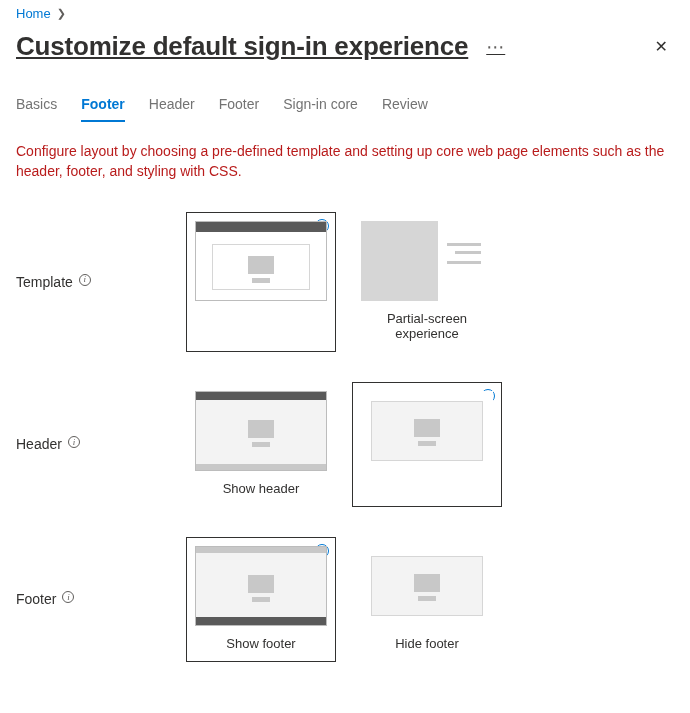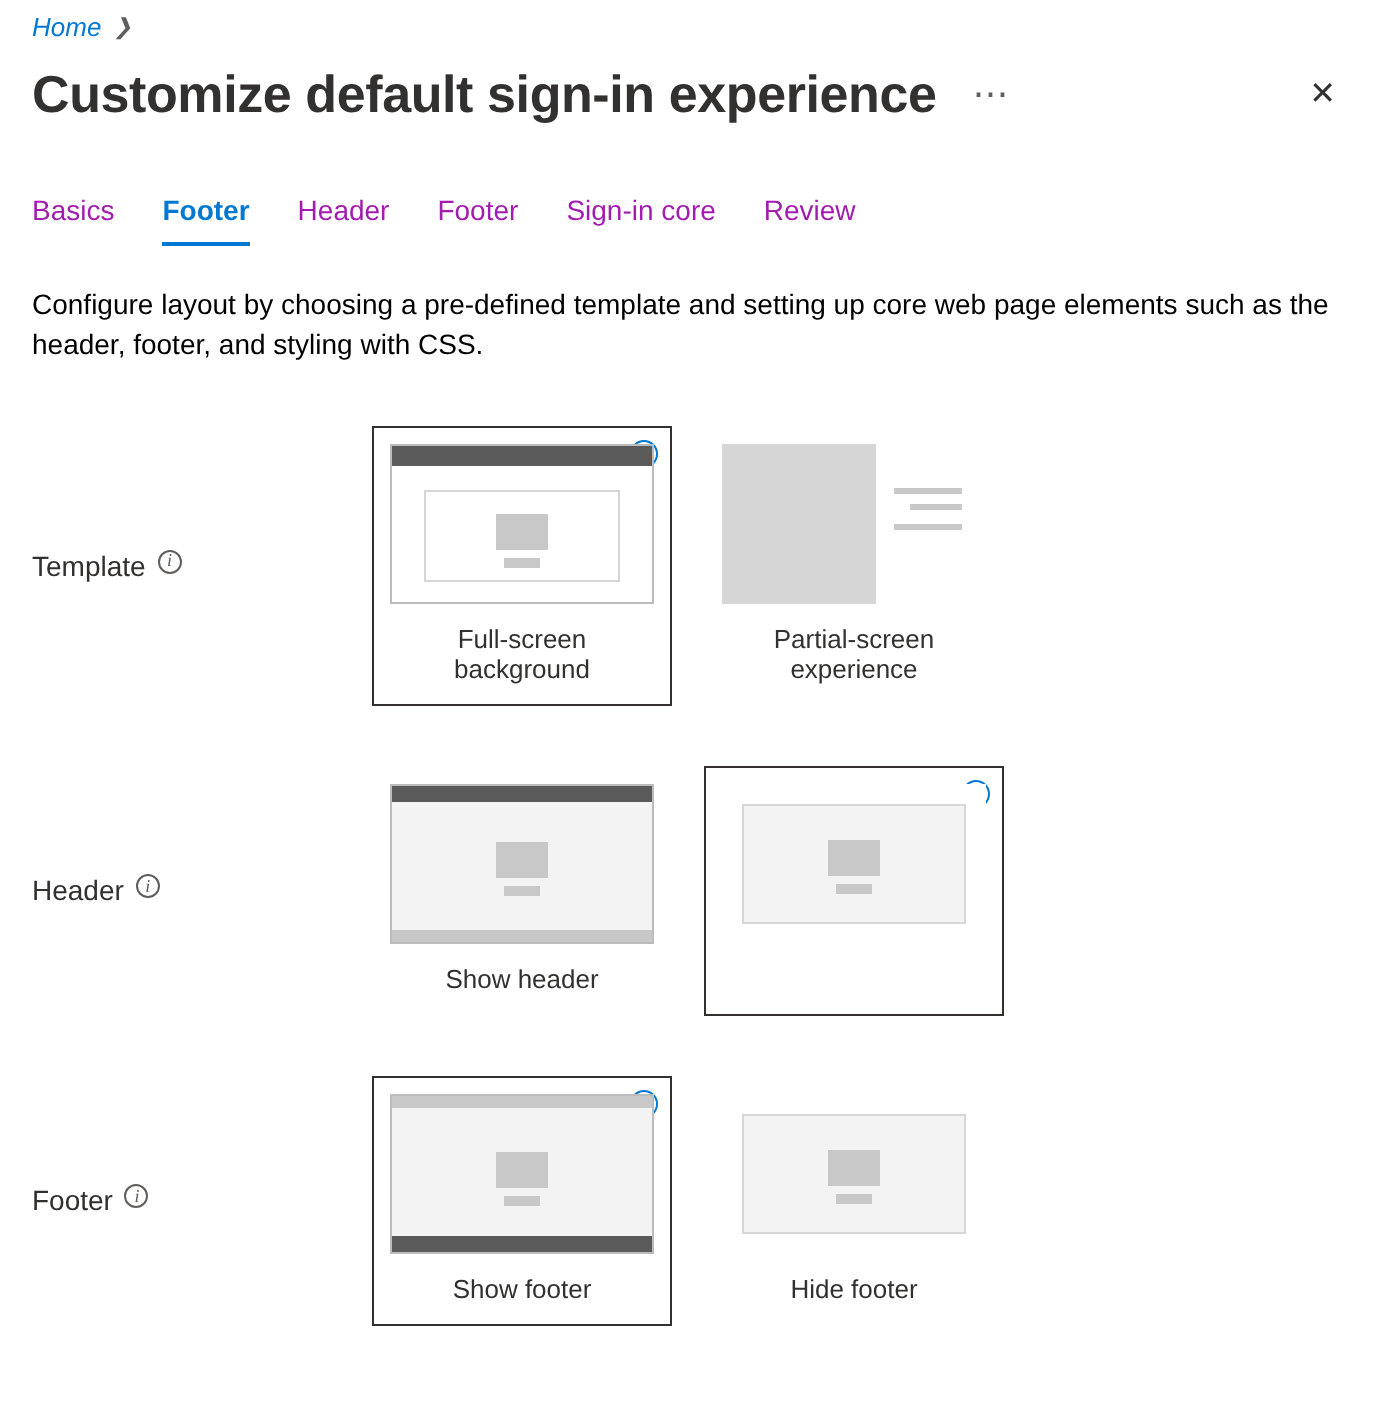--- a/index.html
+++ b/index.html
@@ -11,66 +11,65 @@
       color: #323130;
       background: #ffffff;
       width: 690px;
     }
     .page { padding: 0 16px 20px 16px; }
     .breadcrumb {
       display: flex;
       align-items: center;
       padding: 6px 0 4px 0;
       font-size: 13px;
-      font-style: italic;
     }
     .breadcrumb a { color: #0078d4; text-decoration: none; }
     .breadcrumb .chevron { margin-left: 6px; color: #605e5c; font-size: 11px; }
     .title-row {
       display: flex;
       align-items: center;
       justify-content: space-between;
       margin-top: 6px;
     }
-    .title-left { display: flex; align-items: center; gap: 14px; }
+    .title-left { display: flex; align-items: center; gap: 14px; text-decoration: underline; }
     h1 {
       font-size: 26px;
       font-weight: 600;
       margin: 0;
       letter-spacing: -0.2px;
     }
     .dots { color: #605e5c; font-size: 18px; line-height: 1; padding: 4px; cursor: pointer; letter-spacing: 1px;}
     .close-x { font-size: 16px; color: #323130; cursor: pointer; padding: 6px; font-weight: 300;}
     .tabs {
       display: flex;
       gap: 24px;
       margin-top: 34px;
       border-bottom: 1px solid transparent;
     }
     .tab {
       padding: 0 0 10px 0;
       font-size: 14px;
-      color: #a21caf;
+      color: #737373;
       cursor: pointer;
       position: relative;
     }
     .tab.active {
       font-weight: 600;
       color: #0078d4;
     }
     .tab.active::after {
       content: "";
       position: absolute;
       left: 0; right: 0; bottom: 0;
       height: 2px;
       background: #0078d4;
     }
     .intro {
       margin-top: 18px;
-      color: #000000;
+      color: #b91c1c;
       line-height: 1.45;
     }
     .section-head {
       font-weight: 600;
       margin-top: 22px;
     }
     .section-help {
       margin-top: 18px;
     }
     .field-row {
@@ -212,21 +211,20 @@
       <div class="card selected">
         <span class="radio">
             <span class="dot"></span>
           </span>
         <div class="thumb full">
           <div class="bar"></div>
           <div class="sheet"></div>
           <div class="block-lg"></div>
           <div class="block-sm"></div>
         </div>
-        <div class="card-label">Full-screen background</div>
       </div>
       <div class="card">
         <div class="thumb partial">
           <div class="left"></div>
           <div class="right"></div>
           <div class="line l1"></div>
           <div class="line l2"></div>
           <div class="line l3"></div>
         </div>
         <div class="card-label">Partial-screen experience</div>

